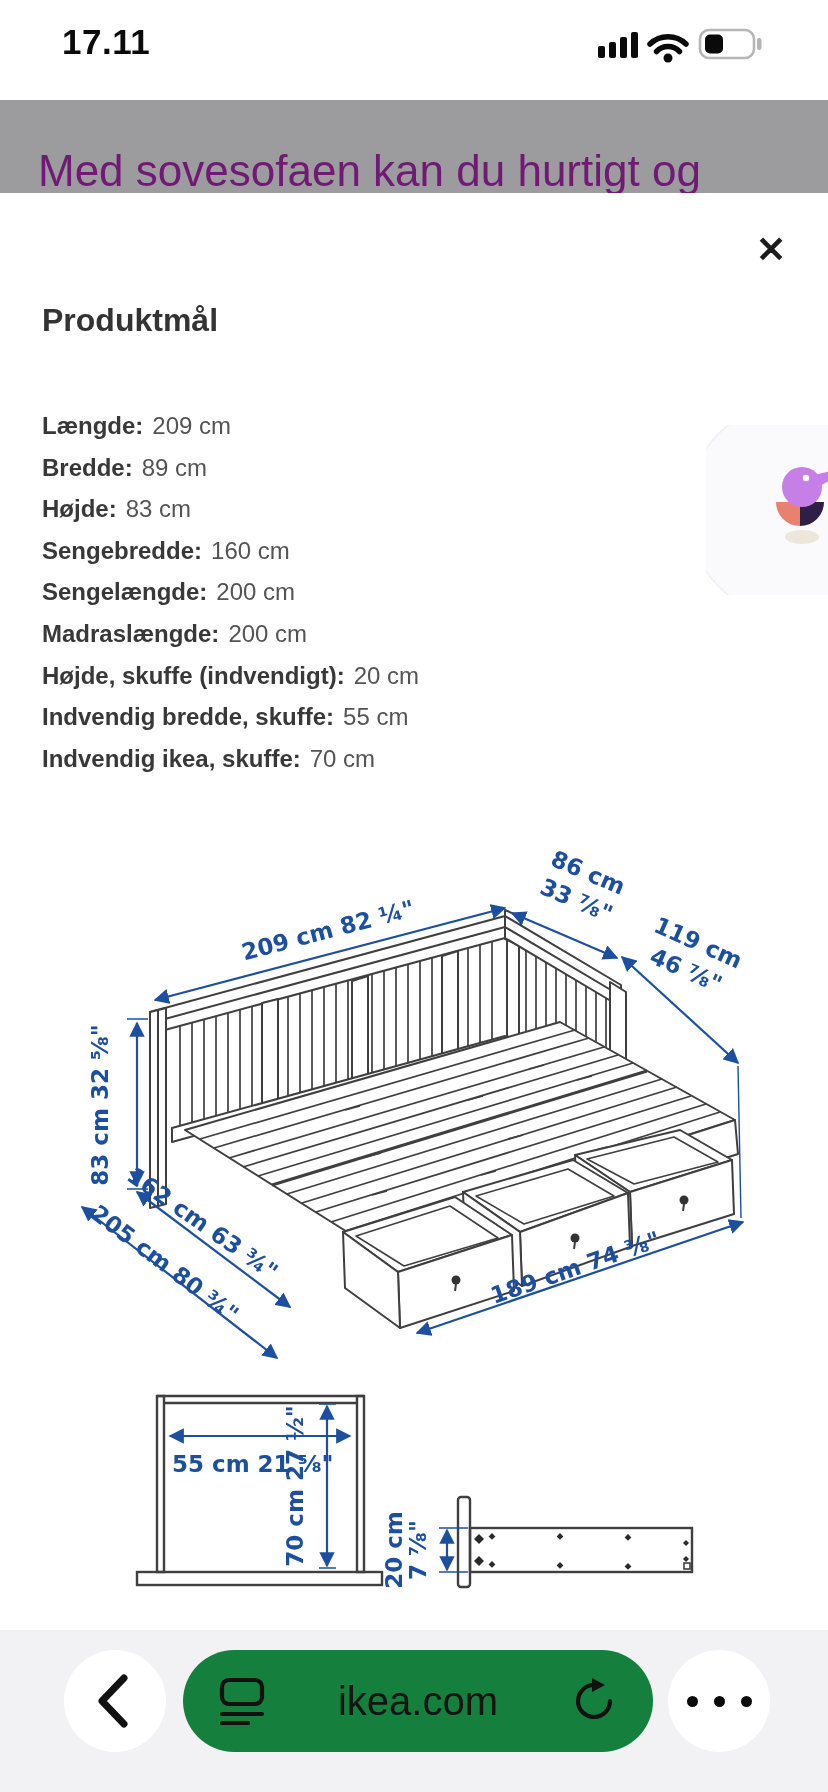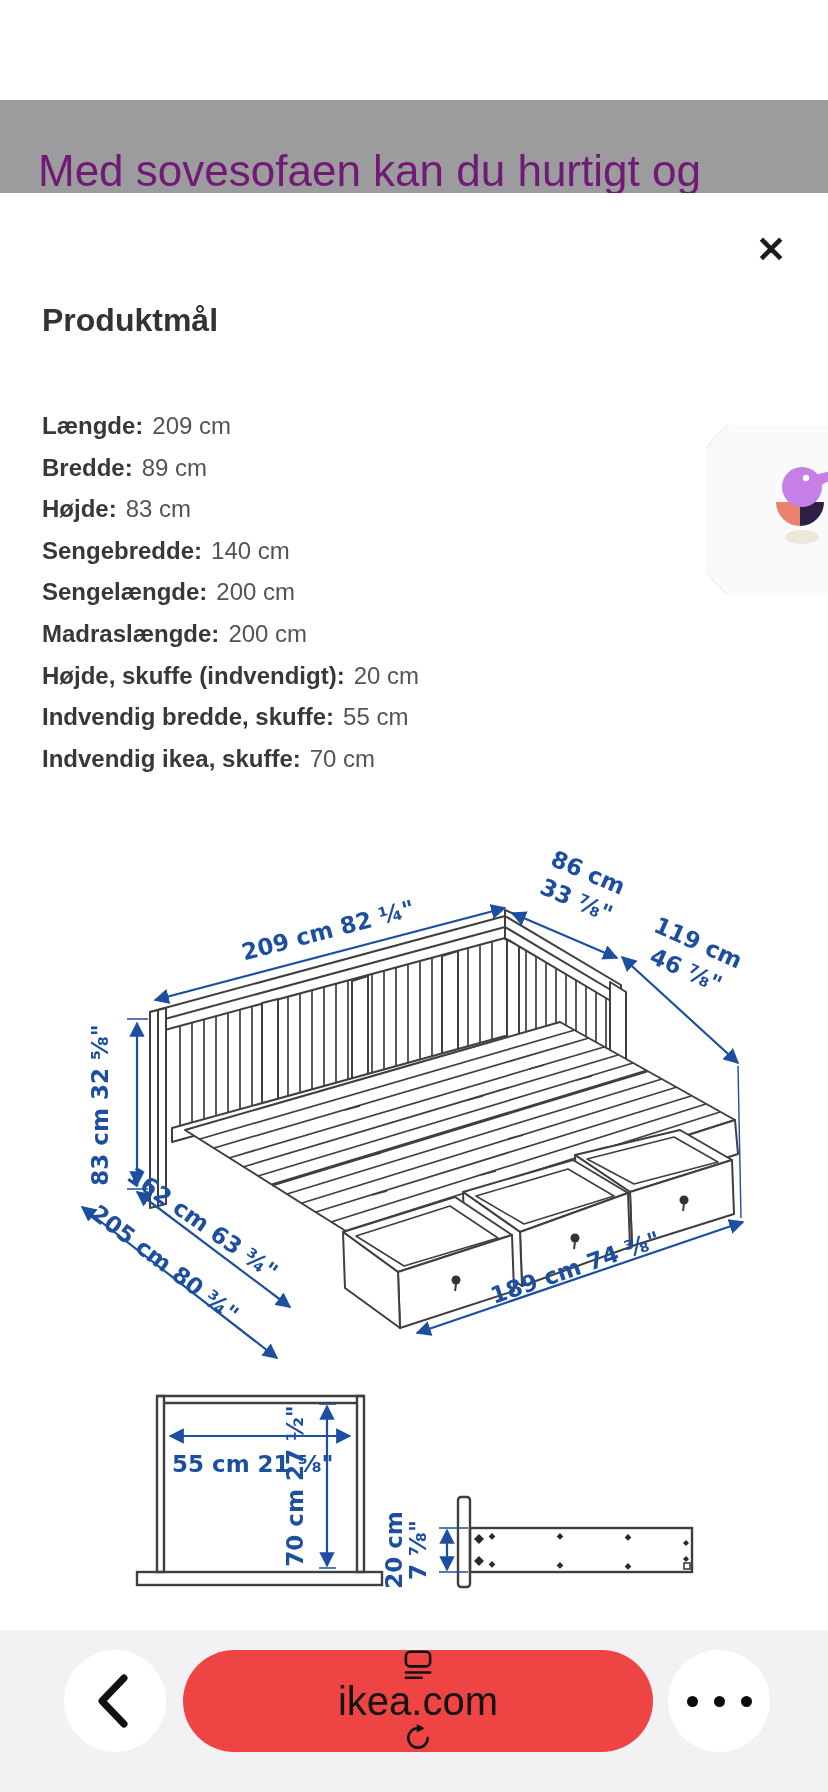--- a/index.html
+++ b/index.html
@@ -24,47 +24,68 @@
   .spec-label{font-weight:700;color:#383838;margin-right:9px;}
   .diagram-svg{position:absolute;left:0;top:567px;width:828px;height:850px;}
   .dim{font-family:"DejaVu Sans",sans-serif;font-size:23px;font-weight:bold;fill:#1d4fa1;}
   .fab-svg{position:absolute;left:706px;top:232px;width:170px;height:170px;}
   
   .bottom-bar{position:absolute;top:1630px;left:0;width:828px;height:162px;background:#f2f2f4;z-index:50;}
   .round-btn{position:absolute;top:20px;width:102px;height:102px;border-radius:50%;background:#fff;border:none;padding:0;cursor:pointer;
     display:flex;align-items:center;justify-content:center;}
   .btn-back{left:64px;}
   .btn-more{left:668px;}
-  .url-pill{position:absolute;left:183px;top:20px;width:470px;height:102px;border-radius:51px;background:#ef4444;
-    display:flex;align-items:center;justify-content:space-between;padding:0 36px;box-sizing:border-box;cursor:pointer;flex-direction:column;}
+  .url-pill{position:absolute;left:183px;top:20px;width:470px;height:102px;border-radius:51px;background:#15803d;
+    display:flex;align-items:center;justify-content:space-between;padding:0 36px;box-sizing:border-box;cursor:pointer;}
   .url-text{font-size:40px;font-weight:500;color:#141414;}
   .dots{display:flex;gap:16px;}
   .dots i{width:11px;height:11px;border-radius:50%;background:#0a0a0a;}
 </style>
 </head>
 <body>
 
 <div class="screen">
 
+  <div class="status-bar">
+    <span class="status-time">17.11</span>
+    <svg class="status-icons" viewBox="0 0 200 44">
+      <g fill="#0a0a0a">
+        <rect x="8" y="24" width="7" height="12" rx="2"></rect>
+        <rect x="19" y="20" width="7" height="16" rx="2"></rect>
+        <rect x="30" y="15" width="7" height="21" rx="2"></rect>
+        <rect x="41" y="10" width="7" height="26" rx="2"></rect>
+      </g>
+      <g fill="none" stroke="#0a0a0a" stroke-width="5.5" stroke-linecap="round">
+        <path d="M60,22 A26,26 0 0 1 96,22"></path>
+        <path d="M66.5,29.5 A16,16 0 0 1 89.5,29.5"></path>
+        <circle cx="78" cy="36" r="4.5" fill="#0a0a0a" stroke="none"></circle>
+      </g>
+      <g>
+        <rect x="110" y="8" width="54" height="28" rx="9" fill="none" stroke="#b6b6b6" stroke-width="2.6"></rect>
+        <rect x="115" y="12.5" width="18" height="19" rx="5" fill="#0a0a0a"></rect>
+        <rect x="167" y="16" width="4.5" height="12" rx="2" fill="#b6b6b6"></rect>
+      </g>
+    </svg>
+  </div>
 
   <div class="backdrop-band">
     <div class="backdrop-text">Med sovesofaen kan du hurtigt og</div>
   </div>
 
   <div class="modal">
 
     <button class="close-btn">✕</button>
 
     <h1 class="modal-title">Produktmål</h1>
 
     <div class="spec-list">
       <div><span class="spec-label">Længde:</span><span>209 cm</span></div>
       <div><span class="spec-label">Bredde:</span><span>89 cm</span></div>
       <div><span class="spec-label">Højde:</span><span>83 cm</span></div>
-      <div><span class="spec-label">Sengebredde:</span><span>140 cm</span></div>
+      <div><span class="spec-label">Sengebredde:</span><span>160 cm</span></div>
       <div><span class="spec-label">Sengelængde:</span><span>200 cm</span></div>
       <div><span class="spec-label">Madraslængde:</span><span>200 cm</span></div>
       <div><span class="spec-label">Højde, skuffe (indvendigt):</span><span>20 cm</span></div>
       <div><span class="spec-label">Indvendig bredde, skuffe:</span><span>55 cm</span></div>
       <div><span class="spec-label">Indvendig ikea, skuffe:</span><span>70 cm</span></div>
     </div>
 
     <svg class="diagram-svg" viewBox="0 0 828 850">
       <defs>
         <marker id="arr" viewBox="0 0 10 10" refX="9" refY="5" markerWidth="7" markerHeight="7" orient="auto-start-reverse">

